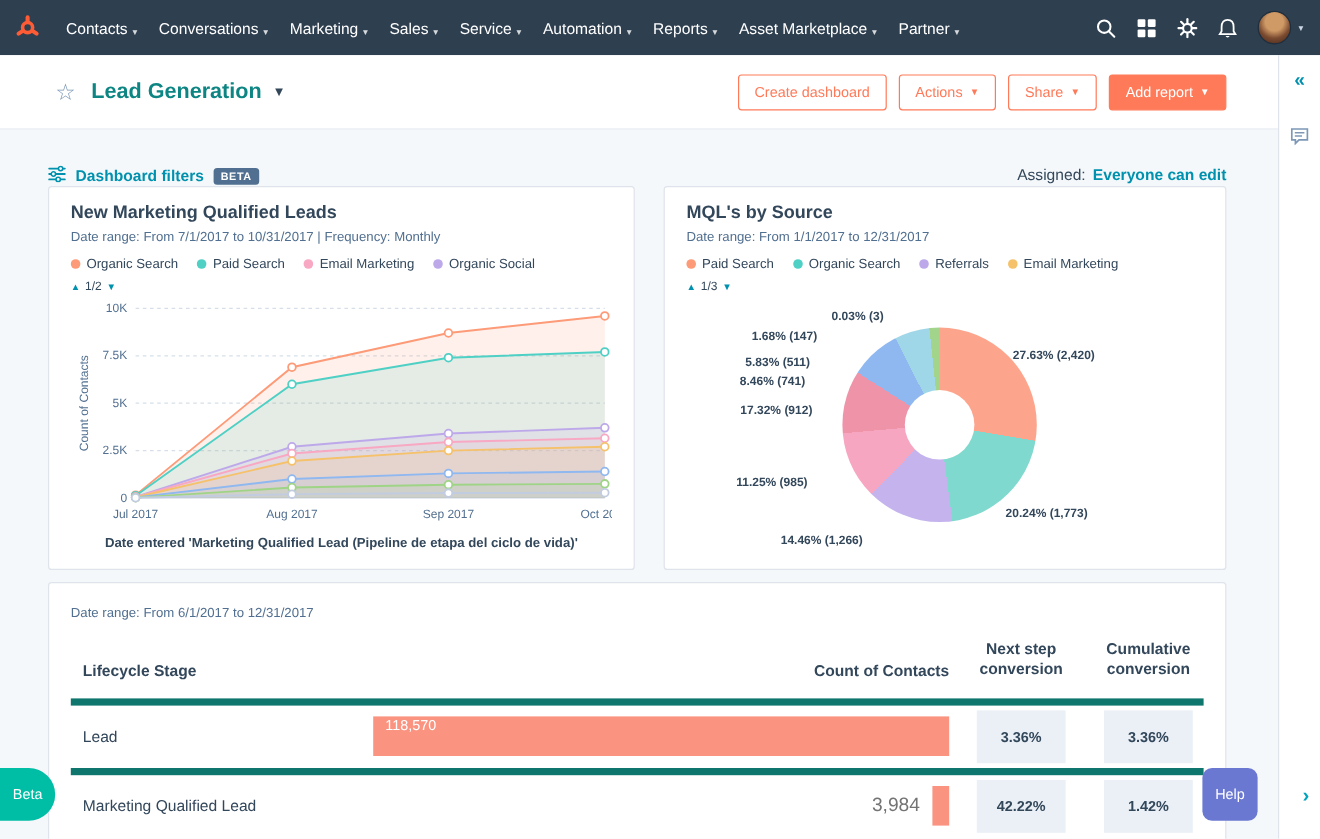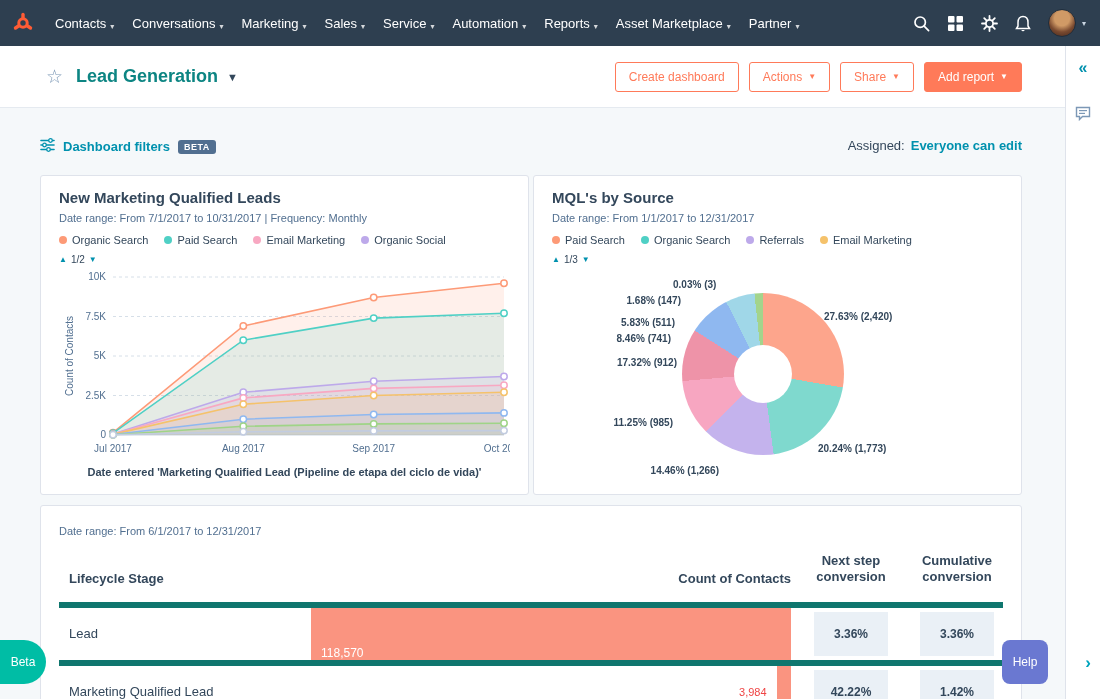--- a/index.html
+++ b/index.html
@@ -36,21 +36,21 @@
 
   
   .content{padding:30px 43px 0 40px}
   .filters-row{display:flex;align-items:flex-start;font-size:13px}
   .filters-left{display:flex;align-items:center;gap:8px;color:#0091ae;font-weight:bold;cursor:pointer}
   .beta-badge{background:#516f90;color:#fff;font-size:9px;font-weight:bold;padding:2px 6px;border-radius:3px;letter-spacing:.5px}
   .assigned{margin-left:auto;display:flex;align-items:center;gap:6px}
   .assigned-label{color:#33475b}
   .assigned-value{color:#0091ae;font-weight:bold;cursor:pointer}
 
-  .cards-row{display:grid;grid-template-columns:1fr 1fr;gap:4px;margin-top:20px}
+  .cards-row{display:grid;grid-template-columns:1fr 1fr;gap:24px;margin-top:0}
   .card{background:#fff;border:1px solid #dfe3eb;border-radius:3px;padding:13px 18px}
   .card-title{font-size:15px;font-weight:bold;color:#33475b}
   .card-date{font-size:11px;color:#516f90;margin-top:6px}
   .legend{display:flex;gap:16px;margin-top:10px;font-size:11px;color:#33475b;align-items:center;flex-wrap:wrap}
   .legend-item{display:flex;align-items:center;gap:5px;cursor:pointer}
   .dot{width:8px;height:8px;border-radius:50%;flex:none}
   .pagination{display:flex;align-items:center;gap:4px;margin-top:8px;font-size:10px;color:#33475b}
   .pg-tri{color:#0091ae;font-size:8px;cursor:pointer}
 
   svg .tick{font-size:10px;fill:#516f90}
@@ -76,24 +76,24 @@
   .funnel-card{margin-top:10px}
   .funnel-grid{display:grid;grid-template-columns:238px 1fr 92px 92px;gap:14px;align-items:center}
   .funnel-head{margin-top:16px;font-size:13px;font-weight:bold;color:#33475b;align-items:end}
   .fh-stage{padding-left:10px}
   .fh-count{text-align:right}
   .fh-two{white-space:pre-line;text-align:center;line-height:1.25}
   .funnel-rows{margin-top:16px}
   .funnel-row{border-top:6px solid #0f766e;padding:4px 0;min-height:52px}
   .row-stage{font-size:13px;color:#33475b;padding-left:10px}
   .bar-cell{height:44px;display:flex;align-items:center}
-  .bar{background:#fa9480;height:52px;display:flex;align-items:flex-end;flex:none}
+  .bar{background:#fa9480;height:33px;display:flex;align-items:flex-start;flex:none}
   .bar-value-in{color:#fff;font-size:12px;padding-left:10px}
   .bar-out-wrap{display:flex;align-items:center;justify-content:flex-end;width:100%;gap:10px}
-  .bar-value-out{font-size:11px;color:#ef4444}
+  .bar-value-out{font-size:16px;color:#737373}
   .pct-cell{background:#eaf0f6;width:74px;height:44px;margin:0 auto;display:flex;align-items:center;justify-content:center;font-size:12px;font-weight:bold;color:#33475b}
 
   
   .beta-pill{position:absolute;left:0;bottom:15px;width:46px;height:44px;background:#00bda5;color:#fff;font-size:12px;display:flex;align-items:center;justify-content:center;border-radius:0 22px 22px 0;cursor:pointer}
   .help-btn{position:absolute;right:52px;bottom:15px;width:46px;height:44px;background:#6a78d1;color:#fff;font-size:12px;border:none;border-radius:8px;font-family:inherit;cursor:pointer}
 </style>
 </head>
 <body>
 
 <nav class="topnav">

